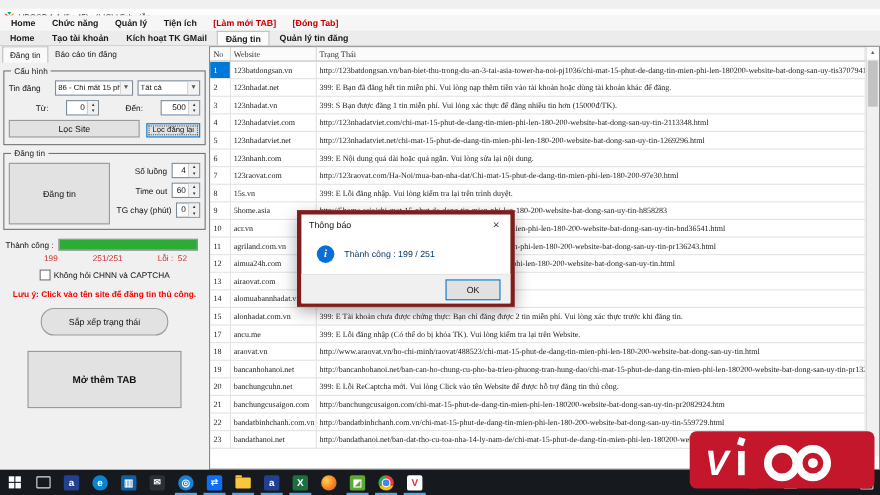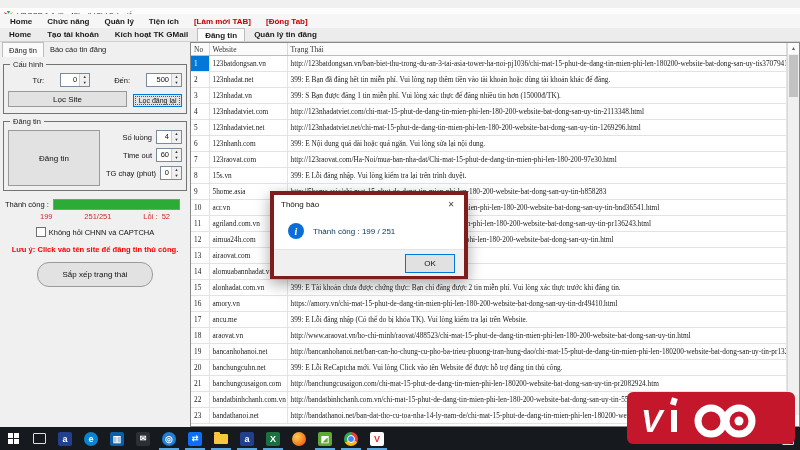--- a/index.html
+++ b/index.html
@@ -124,20 +124,31 @@
 
       <div class="subtabs">
         <span class="stab active">Đăng tin</span>
         <span class="stab">Báo cáo tin đăng</span>
       </div>
 
       <div class="gbox">
         <span class="legend">Cấu hình</span>
 
 
+        <div class="frow">
+          <label style="width:42px;">Tin đăng</label>
+          <span class="combo" style="width:72px;">
+            <span class="cval">86 - Chỉ mất 15 phút để</span>
+            <span class="carr">▼</span>
+          </span>
+          <span class="combo" style="width:58px;margin-left:4px;">
+            <span class="cval">Tất cả</span>
+            <span class="carr">▼</span>
+          </span>
+        </div>
 
         <div class="frow" style="justify-content:flex-end;gap:16px;">
           <label>Từ:</label>
           <span class="spin" style="width:28px;">
             <span class="val">0</span>
             <span class="btns">
                 <span>▲</span>
                 <span>▼</span>
               </span>
           </span>
@@ -215,20 +226,23 @@
       <div class="chk" style="justify-content:center;margin:6px 0;">
         <span class="box"></span>
         <span>Không hỏi CHNN và CAPTCHA</span>
       </div>
 
       <div class="note">Lưu ý: Click vào tên site để đăng tin thủ công.</div>
 
       <div style="display:flex;justify-content:center;margin-top:8px;">
         <span class="btn" style="width:116px;height:25px;border-radius:12px;">Sắp xếp trạng thái</span>
       </div>
+      <div style="display:flex;justify-content:center;margin-top:14px;">
+        <span class="btn" style="width:140px;height:52px;font-weight:700;font-size:9px;">Mở thêm TAB</span>
+      </div>
     </div>
 
     <div class="grid">
       <div class="gtablewrap">
         <table class="dg">
           <colgroup>
               <col style="width:18px;">
               <col style="width:78px;">
               <col>
             </colgroup>
@@ -309,25 +323,20 @@
                 <td class="cell-no">14</td>
                 <td>alomuabannhadat.vn</td>
                 <td>https://alomuabannhadat.vn/member/edit/633176</td>
               </tr>
               <tr>
                 <td class="cell-no">15</td>
                 <td>alonhadat.com.vn</td>
                 <td>399: E Tài khoản chưa được chứng thực: Bạn chỉ đăng được 2 tin miễn phí. Vui lòng xác thực trước khi đăng tin.</td>
               </tr>
               <tr>
-                <td class="cell-no">16</td>
-                <td>amory.vn</td>
-                <td>https://amory.vn/chi-mat-15-phut-de-dang-tin-mien-phi-len-180-200-website-bat-dong-san-uy-tin-dr49410.html</td>
-              </tr>
-              <tr>
                 <td class="cell-no">17</td>
                 <td>ancu.me</td>
                 <td>399: E Lỗi đăng nhập (Có thể do bị khóa TK). Vui lòng kiểm tra lại trên Website.</td>
               </tr>
               <tr>
                 <td class="cell-no">18</td>
                 <td>araovat.vn</td>
                 <td>http://www.araovat.vn/ho-chi-minh/raovat/488523/chi-mat-15-phut-de-dang-tin-mien-phi-len-180-200-website-bat-dong-san-uy-tin.html</td>
               </tr>
               <tr>

